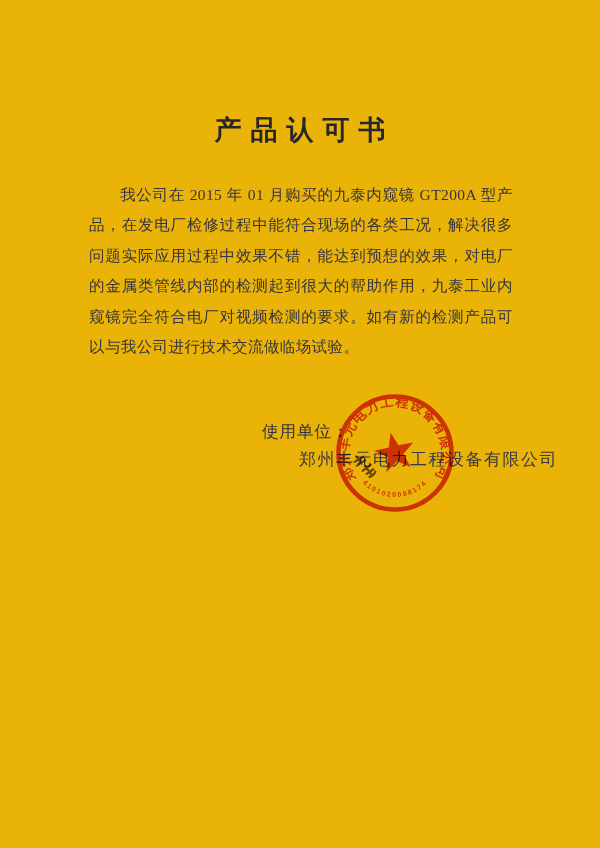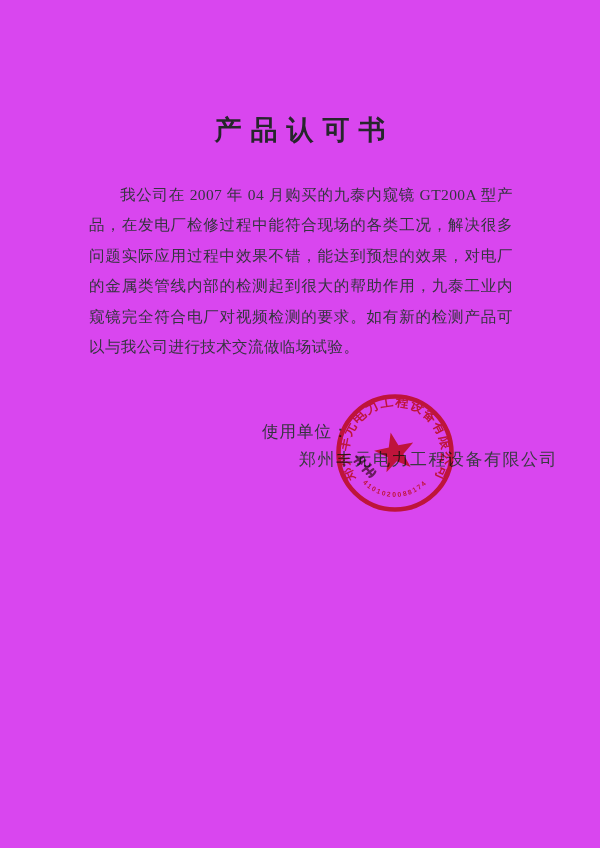--- a/index.html
+++ b/index.html
@@ -4,21 +4,21 @@
 <style>
   html, body {
     margin: 0;
     padding: 0;
     background: #ffffff;
   }
   .page {
     position: relative;
     width: 600px;
     height: 848px;
-    background: #d946ef;
+    background: #eab308;
     overflow: hidden;
     font-family: "Liberation Serif", "DejaVu Serif", serif;
     text-decoration: underline;
   }
   .doc-title {
     position: absolute;
     top: 94px;
     left: 0;
     width: 100%;
     text-align: center;
@@ -85,21 +85,21 @@
     font-family: "Liberation Sans", "DejaVu Sans", sans-serif;
   }
 </style>
 </head>
 <body>
 
 <div class="page">
 
   <h1 class="doc-title">产品认可书</h1>
 
-  <p class="doc-body">我公司在 2007 年 04 月购买的九泰内窥镜 GT200A 型产品，在发电厂检修过程中能符合现场的各类工况，解决很多问题实际应用过程中效果不错，能达到预想的效果，对电厂的金属类管线内部的检测起到很大的帮助作用，九泰工业内窥镜完全符合电厂对视频检测的要求。如有新的检测产品可以与我公司进行技术交流做临场试验。</p>
+  <p class="doc-body">我公司在 2015 年 01 月购买的九泰内窥镜 GT200A 型产品，在发电厂检修过程中能符合现场的各类工况，解决很多问题实际应用过程中效果不错，能达到预想的效果，对电厂的金属类管线内部的检测起到很大的帮助作用，九泰工业内窥镜完全符合电厂对视频检测的要求。如有新的检测产品可以与我公司进行技术交流做临场试验。</p>
 
   <div class="use-unit">使用单位：</div>
 
   <div class="company-name">郑州丰元电力工程设备有限公司</div>
 
 
   <svg class="stamp" viewBox="-65 -65 130 130" xmlns="http://www.w3.org/2000/svg">
     <defs>
       <path id="arcTop" d="M -38.5,27 A 47,47 0 1,1 38.5,27" fill="none"></path>
       <path id="arcBottom" d="M -34,28 A 44,44 0 0,0 34,28" fill="none"></path>

